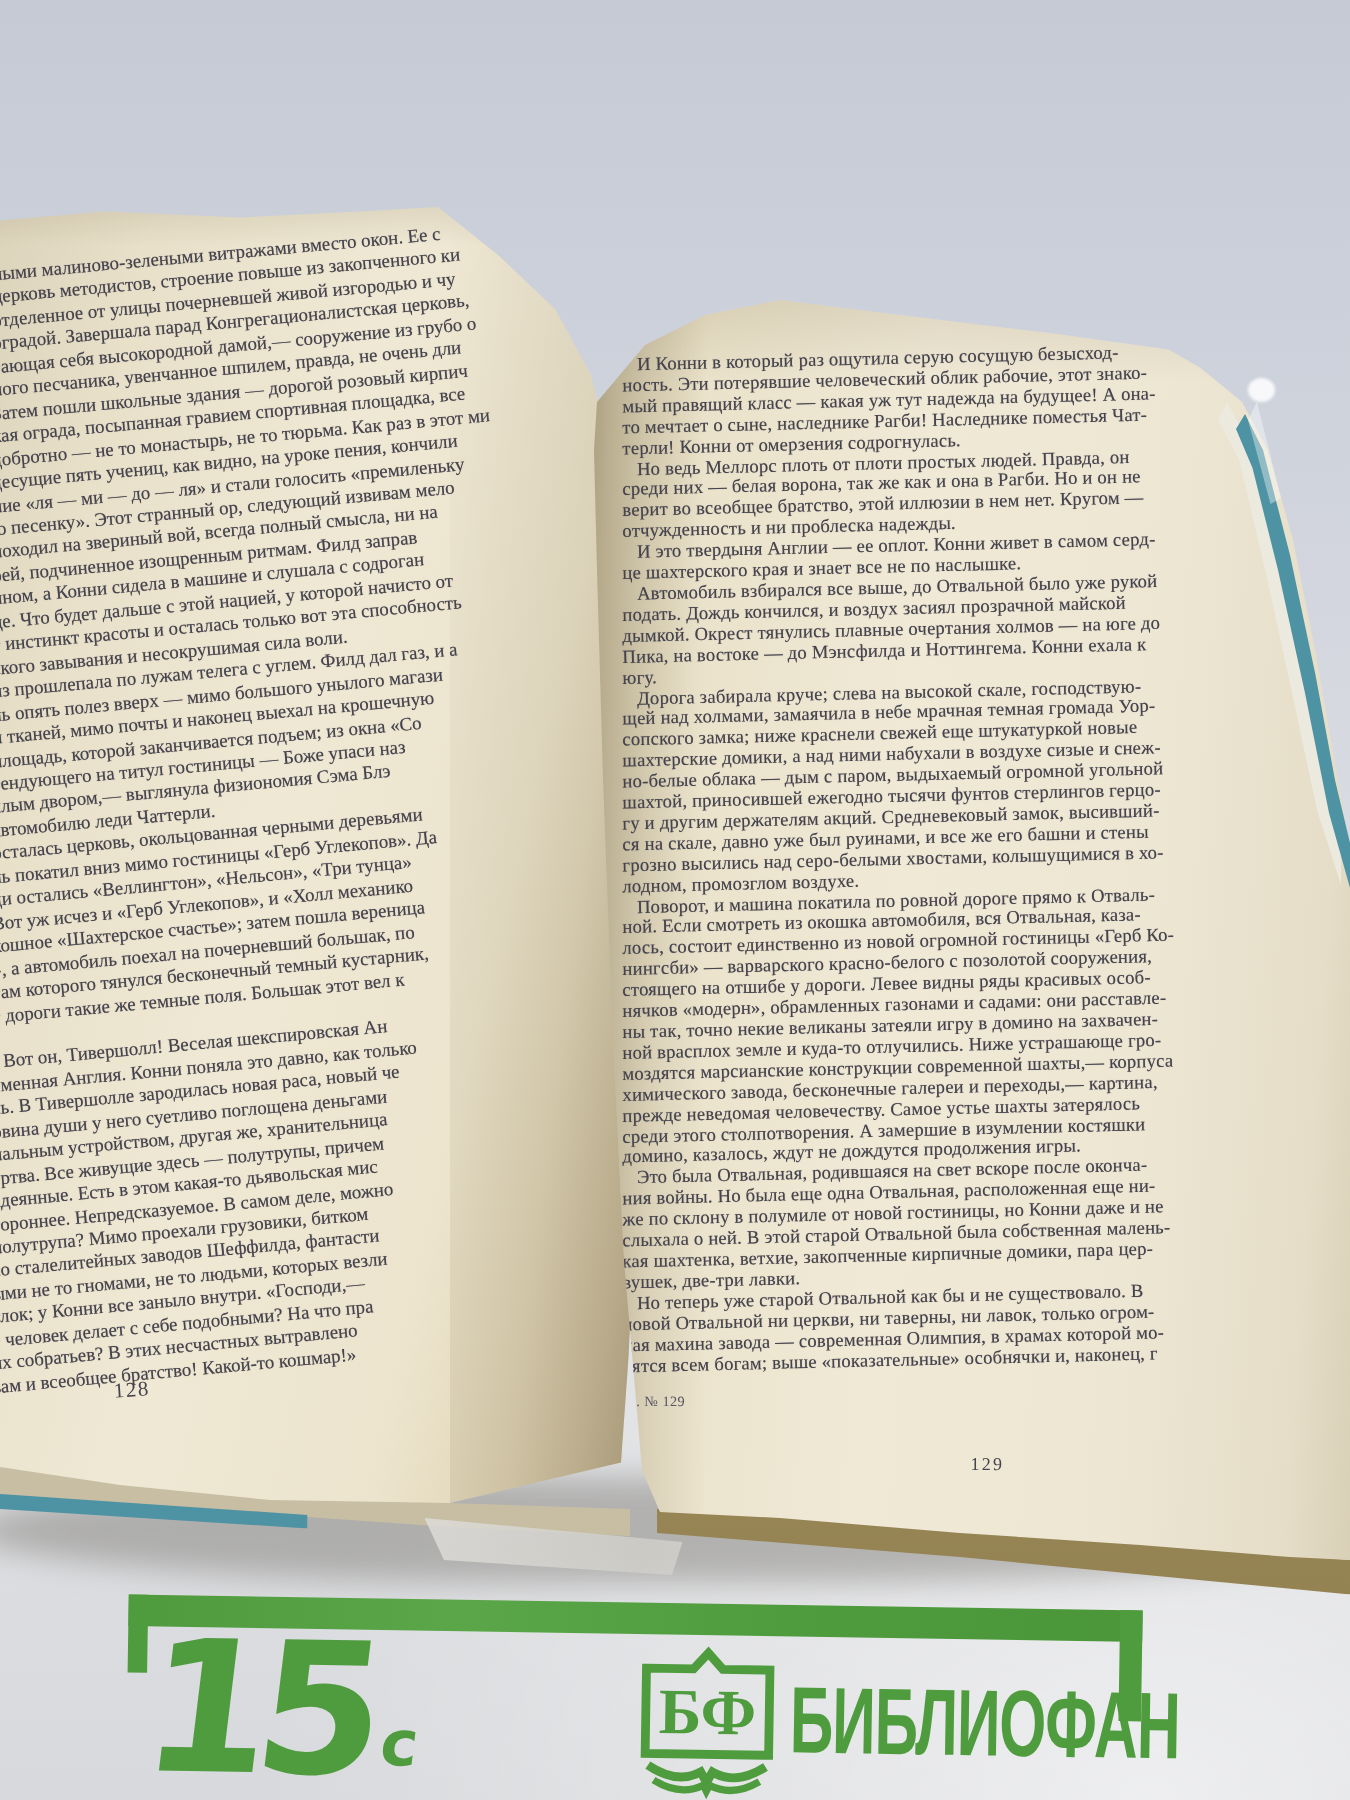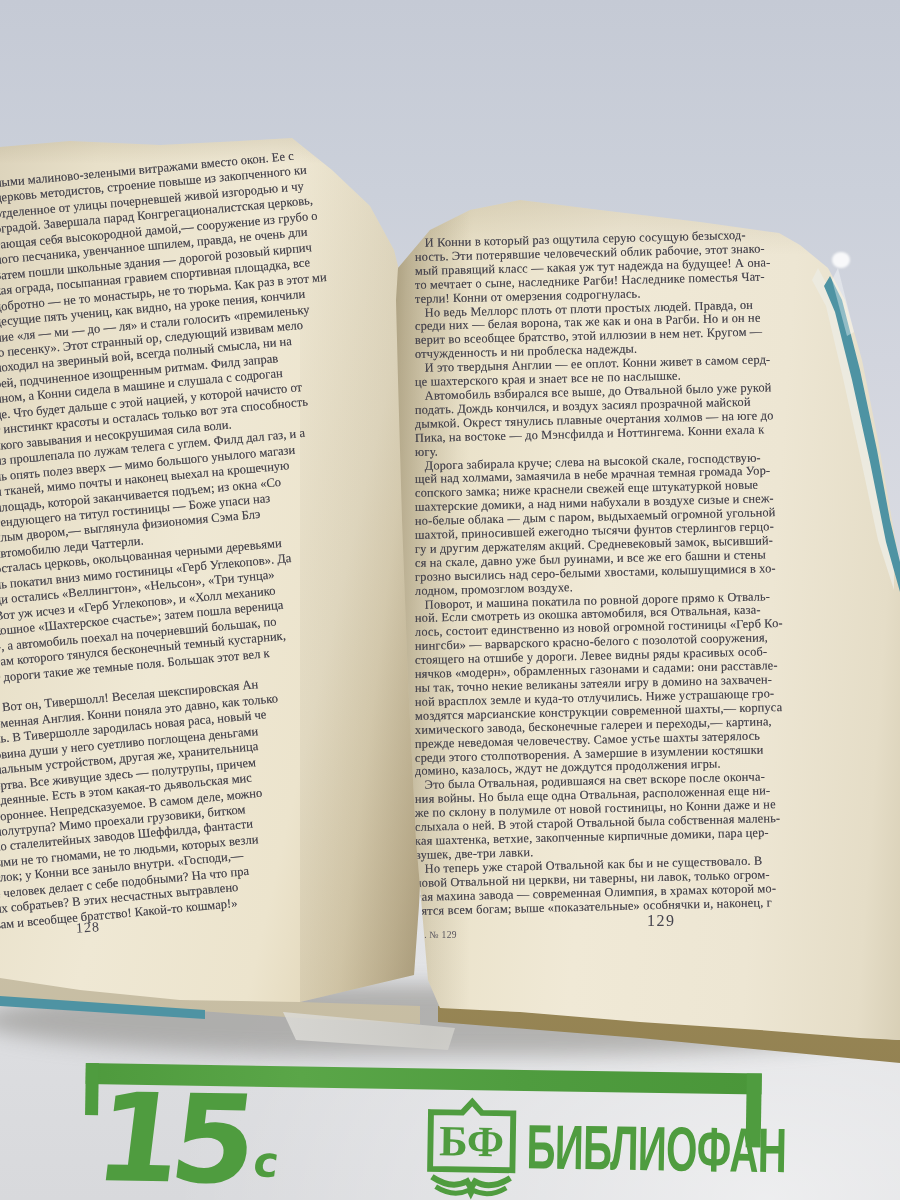--- a/index.html
+++ b/index.html
@@ -105,21 +105,21 @@
   .tb-left{left:-5px;top:46px;width:430px;font-size:12.6px;}
   .tb-left .ln{line-height:15.45px;transform:rotate(-5.2deg);transform-origin:0 60%;}
   .tb-right{left:30px;top:52px;width:470px;font-size:12.4px;letter-spacing:.15px;}
   .tb-right .ln{line-height:13.9px;transform:rotate(-1.4deg);transform-origin:0 50%;}
 
   .pagenum-left{
     position:absolute;left:76px;top:790px;font-size:14px;letter-spacing:1px;
     color:#45434d;transform:rotate(-4deg);
   }
   .pagenum-right{
-    position:absolute;left:262px;top:727px;font-size:16px;letter-spacing:1.5px;color:#45434d;
+    position:absolute;left:262px;top:784px;font-size:12px;letter-spacing:1.5px;color:#45434d;
   }
   .footer-note{
     position:absolute;left:17px;top:745px;font-size:9.5px;letter-spacing:.3px;color:#55525c;
   }
 
   
   .banner{position:absolute;left:86px;top:1055px;width:700px;height:150px;transform:rotate(.9deg);transform-origin:0 0;}
   .banner .bar{position:absolute;left:0;top:8px;width:676px;height:21px;background:linear-gradient(90deg,#4e9a3d,#5aa648 32%,#4f9c3f 65%,#4a9639);}
   .banner .leg-l{position:absolute;left:0;top:8px;width:13px;height:52px;background:#4f9c3f;}
   .banner .leg-r{position:absolute;left:661px;top:8px;width:15px;height:74px;background:#4f9c3f;}

